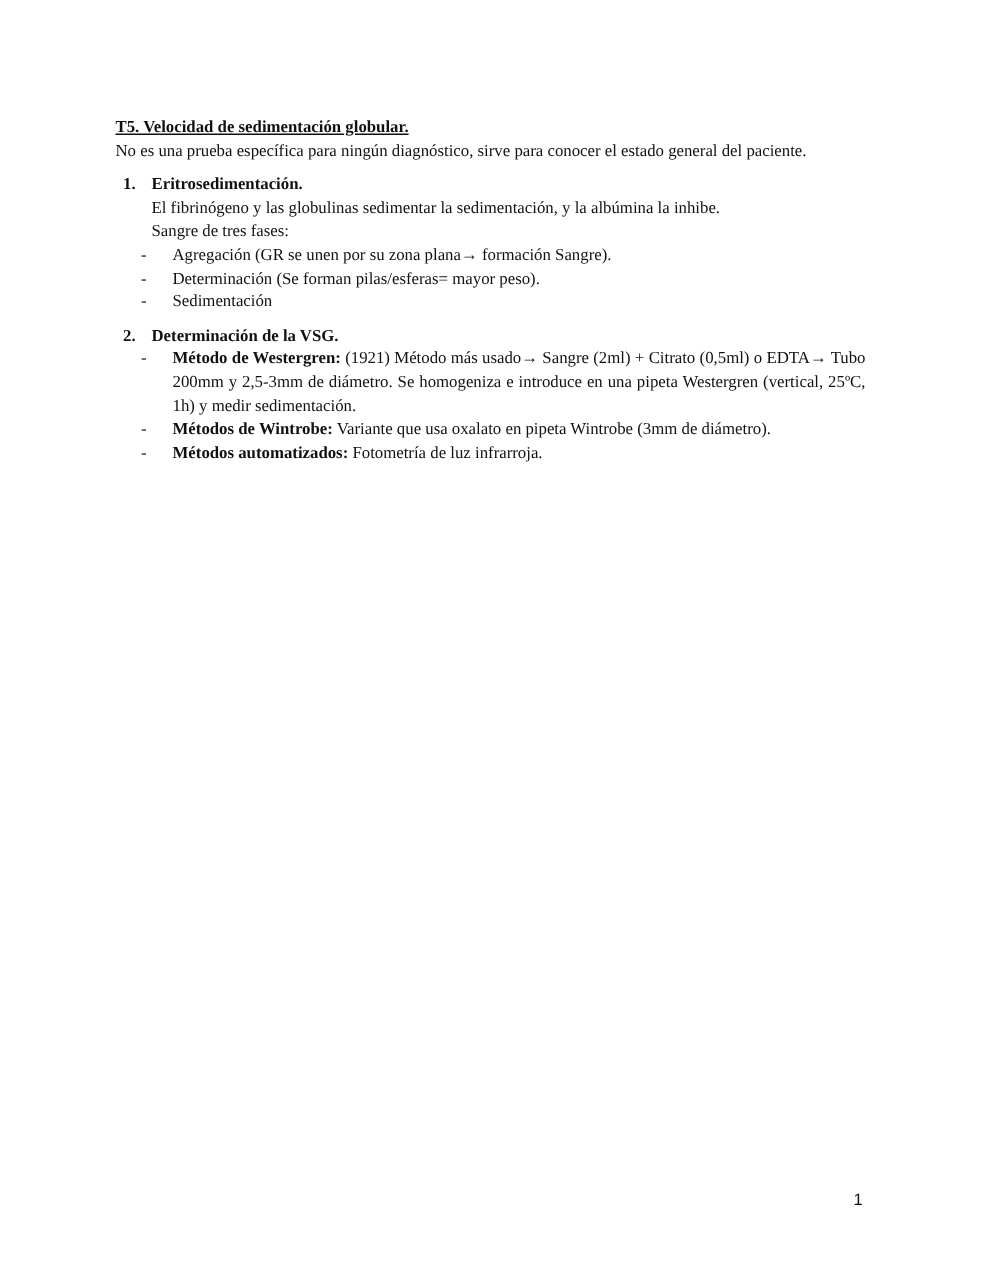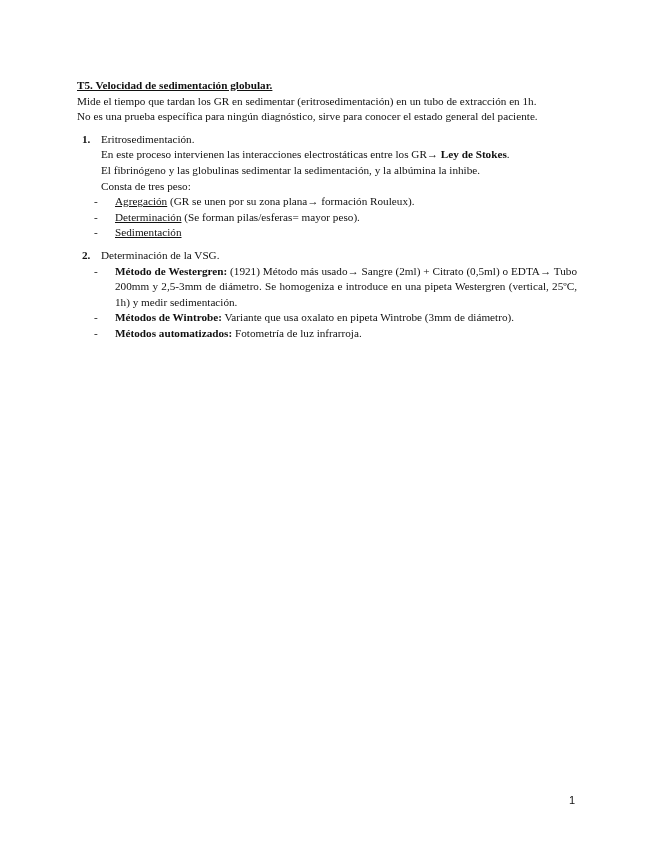--- a/index.html
+++ b/index.html
@@ -5,47 +5,45 @@
   html, body { margin:0; padding:0; background:#ffffff; }
   body { width:655px; height:848px; position:relative; overflow:hidden;
          font-family: "Liberation Serif", "DejaVu Serif", serif; color:#111; }
   .page { position:absolute; left:0; top:0; width:655px; height:628px; }
   .content { position:absolute; left:77px; top:78px; width:500px; font-size:11.2px; line-height:15.6px; }
   .title { font-weight:bold; text-decoration:underline; }
   p { margin:0; }
   .gap { height:7px; }
   .num-item { position:relative; padding-left:24px; }
   .num { position:absolute; left:5px; top:0; font-weight:bold; }
-  .num-head { font-weight:normal; }
+  .num-head { font-weight:bold; }
   .dash-list { margin:0; padding:0; list-style:none; }
   .dash-list li { position:relative; padding-left:38px; text-align:justify; }
   .dash { position:absolute; left:17px; top:0; }
-  .u { text-decoration:underline; }
+  .u { }
   .b { font-weight:bold; }
   .pagenum { position:absolute; left:569px; top:794px; font-family:"Liberation Sans", "DejaVu Sans", sans-serif; font-size:11px; }
 </style>
 </head>
 <body>
 
 <div class="page">
   <div class="content">
     <p class="title">T5. Velocidad de sedimentación globular.</p>
-    <p>Mide el tiempo que tardan los GR en sedimentar (eritrosedimentación) en un tubo de extracción en 1h.</p>
     <p>No es una prueba específica para ningún diagnóstico, sirve para conocer el estado general del paciente.</p>
     <div class="gap"></div>
 
     <div class="num-item">
       <span class="num">1.</span>
       <p class="num-head">Eritrosedimentación.</p>
-      <p><span>En este proceso intervienen las interacciones electrostáticas entre los GR→ </span><span class="b">Ley de Stokes</span><span>.</span></p>
       <p>El fibrinógeno y las globulinas sedimentar la sedimentación, y la albúmina la inhibe.</p>
-      <p>Consta de tres peso:</p>
+      <p>Sangre de tres fases:</p>
     </div>
     <ul class="dash-list">
-      <li><span class="dash">-</span><span class="u">Agregación</span><span> (GR se unen por su zona plana→ formación Rouleux).</span></li>
+      <li><span class="dash">-</span><span class="u">Agregación</span><span> (GR se unen por su zona plana→ formación Sangre).</span></li>
       <li><span class="dash">-</span><span class="u">Determinación</span><span> (Se forman pilas/esferas= mayor peso).</span></li>
       <li><span class="dash">-</span><span class="u">Sedimentación</span><span></span></li>
     </ul>
     <div class="gap"></div>
 
     <div class="num-item">
       <span class="num">2.</span>
       <p class="num-head">Determinación de la VSG.</p>
     </div>
     <ul class="dash-list">

